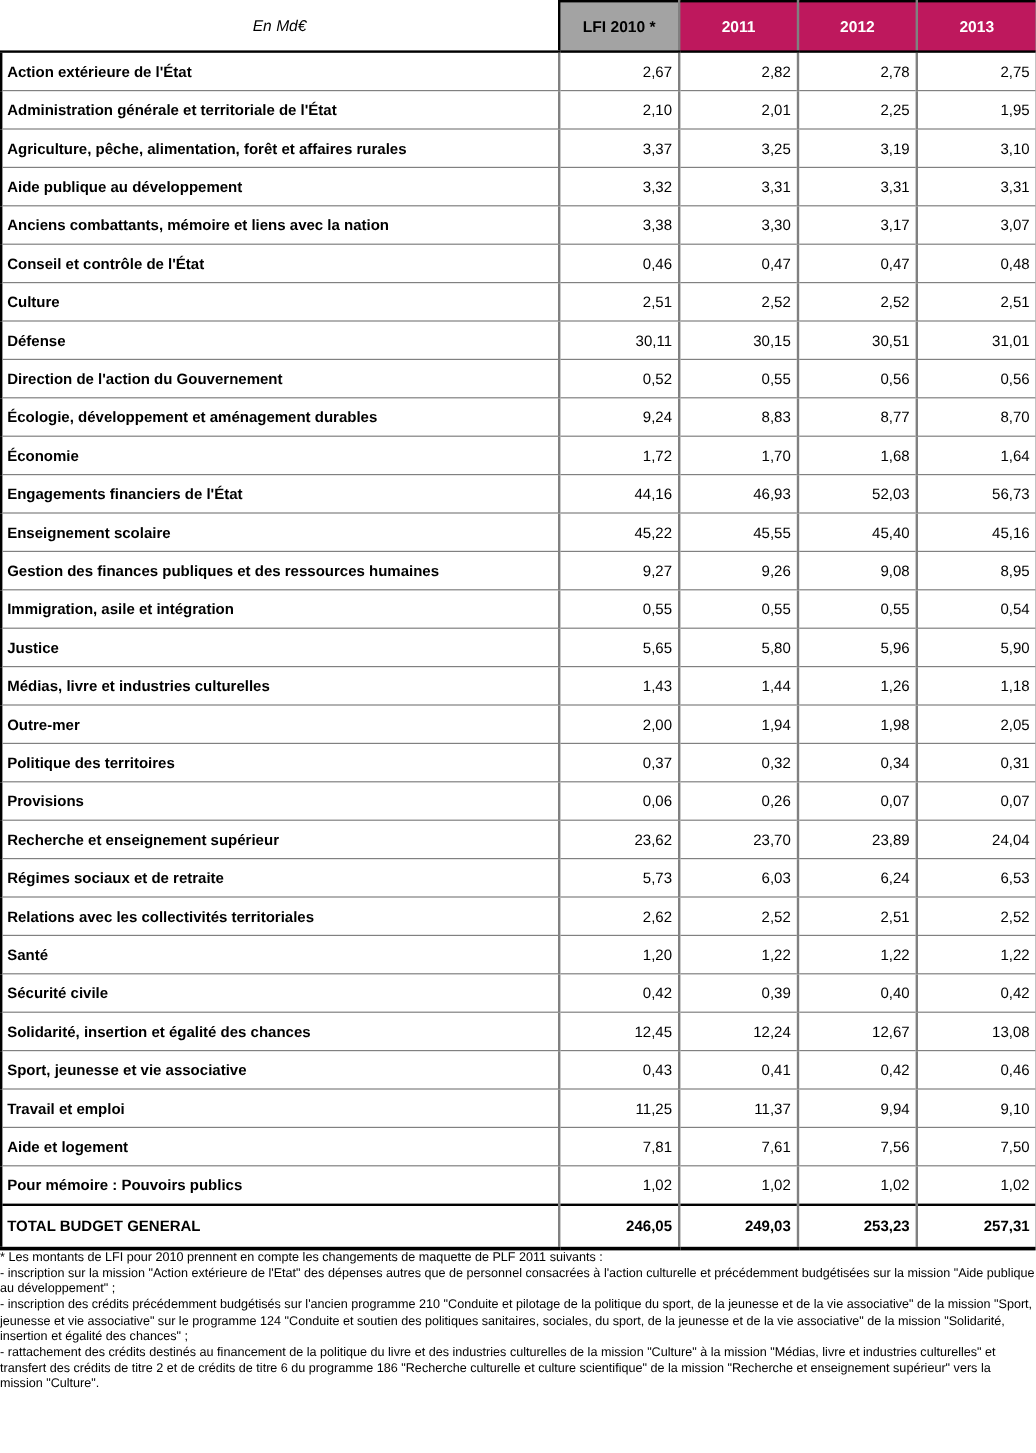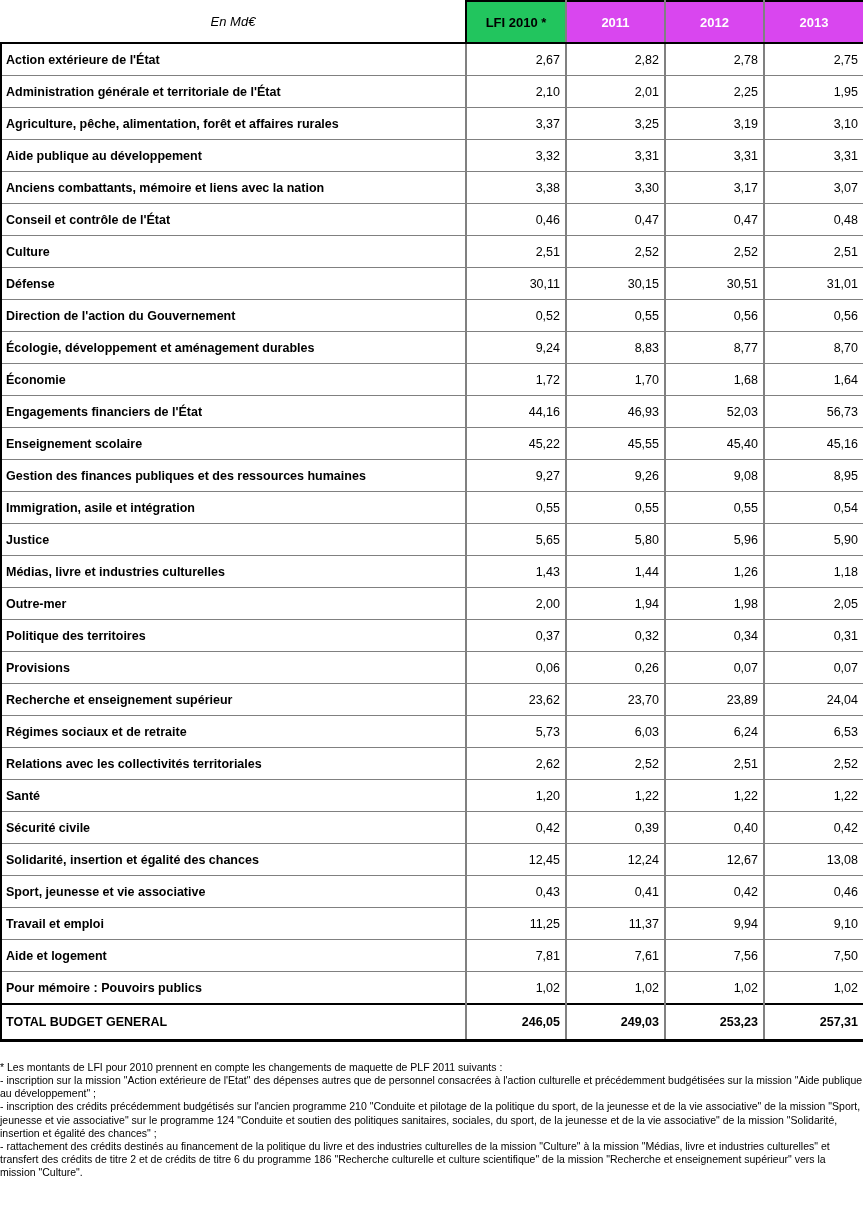--- a/index.html
+++ b/index.html
@@ -27,31 +27,31 @@
   }
   th.unit {
     background: #ffffff;
     font-style: italic;
     font-weight: normal;
     text-align: center;
     border: none;
     border-bottom: 2px solid #000;
   }
   th.lfi {
-    background: #22c55e;
+    background: #a3a3a3;
     color: #000;
     font-weight: bold;
     text-align: center;
     border-top: 2px solid #000;
     border-left: 2px solid #000;
     border-bottom: 2px solid #000;
     border-right: 2px solid #808080;
   }
   th.year {
-    background: #d946ef;
+    background: #be185d;
     color: #ffffff;
     font-weight: bold;
     text-align: center;
     border-top: 2px solid #000;
     border-bottom: 2px solid #000;
     border-right: 2px solid #808080;
   }
   th.last, td.last {
     border-right: 2px solid #000 !important;
   }
@@ -77,21 +77,21 @@
     border-right: 2px solid #808080;
   }
   tfoot td {
     border-top: 2px solid #000;
     border-bottom: 3px solid #000;
     font-weight: bold;
     height: 34px;
   }
   
   .footnotes {
-    margin-top: 19px;
+    margin-top: 0;
     font-size: 10.5px;
     line-height: 1.25;
     width: 863px;
   }
   .footnotes p {
     margin: 0;
   }
 </style>
 </head>
 <body>

